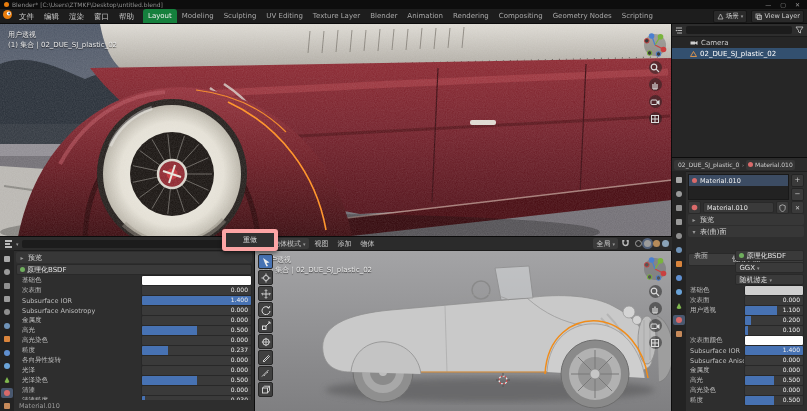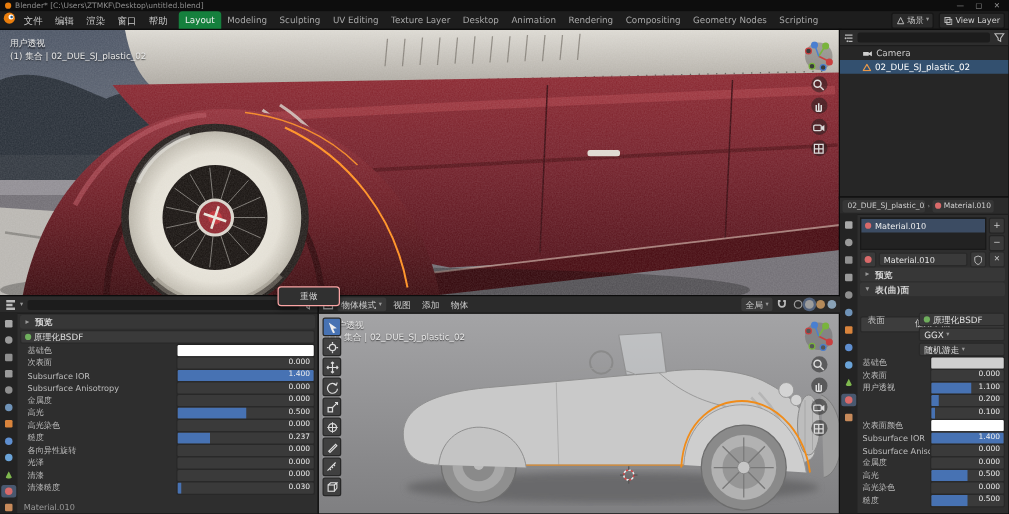--- a/index.html
+++ b/index.html
@@ -60,21 +60,21 @@
   .ptabs{position:absolute;left:0;top:13px;bottom:0;width:14px;background:#232323;display:flex;flex-direction:column;
     align-items:center;gap:4px;padding-top:4px;box-sizing:border-box;}
   #props-right .ptabs{top:13px;}
   .ptab{width:12px;height:10px;display:flex;align-items:center;justify-content:center;border-radius:2px;}
   .ptab.active{background:#49586f;}
   .pi{width:6px;height:6px;border-radius:50%;background:#9a9a9a;}
   .pi.sq{border-radius:1px;}
   .pi.tri{width:0;height:0;background:none;border-left:3px solid transparent;border-right:3px solid transparent;border-bottom:6px solid #7fb84e;}
   .pcontent{position:absolute;left:14px;top:13px;right:0;bottom:0;overflow:hidden;padding-top:1px;}
   .phead{display:flex;align-items:center;gap:3px;height:11px;background:#373737;border-radius:2px;margin:1px 3px 1px 2px;
-    font-size:7px;color:#d5d5d5;padding:0 3px;font-weight:bold;}
+    font-size:7px;color:#d5d5d5;padding:0 3px;}
   .ddrow{display:flex;align-items:center;height:11px;margin:1px 3px 1px 2px;font-size:7px;color:#bdbdbd;gap:2px;}
   .ddrow .lbl{flex:0 0 34%;padding-left:6px;white-space:nowrap;overflow:hidden;}
   .dd{flex:1;background:#3a3a3a;border:1px solid #292929;border-radius:2px;height:11px;display:flex;align-items:center;
     padding:0 3px;color:#e0e0e0;gap:2px;box-sizing:border-box;white-space:nowrap;overflow:hidden;}
   .btnwide{flex:1;background:#3d3d3d;border:1px solid #292929;border-radius:2px;height:11px;display:flex;align-items:center;
     justify-content:center;color:#dddddd;margin-top:31px;}
   .prow{display:flex;align-items:center;height:9px;margin:1px 3px 1px 0;font-size:6.5px;color:#bdbdbd;}
   .prow .lbl{flex:0 0 50%;padding-left:8px;white-space:nowrap;overflow:hidden;}
   #props-right .prow .lbl{flex:0 0 46%;padding-left:4px;}
   .widget{flex:1;height:9px;background:#3a3a3a;border-radius:2px;position:relative;overflow:hidden;border:1px solid #282828;}
@@ -93,21 +93,21 @@
     padding:0 3px;color:#e5e5e5;box-sizing:border-box;overflow:hidden;white-space:nowrap;}
   .dbbtn{width:11px;height:11px;background:#3a3a3a;border:1px solid #292929;border-radius:2px;display:flex;
     align-items:center;justify-content:center;color:#cccccc;font-size:6px;}
   .bc{display:flex;align-items:center;gap:2px;height:13px;padding:0 2px;font-size:6px;color:#cfcfcf;background:#2b2b2b;
     border-bottom:1px solid #1e1e1e;overflow:hidden;}
   .bcchip{display:flex;align-items:center;gap:2px;background:#363636;border-radius:2px;padding:0 2px;height:10px;
     white-space:nowrap;overflow:hidden;max-width:62px;}
   .plfooter{position:absolute;left:14px;right:0;bottom:0;height:11px;background:#2e2e2e;font-size:6.5px;color:#9a9a9a;
     display:flex;align-items:center;padding-left:5px;}
   
-  .popup{position:absolute;left:222px;top:229px;width:48px;height:14px;background:#303030;border:1px solid #fca5a5;
+  .popup{position:absolute;left:222px;top:229px;width:48px;height:14px;background:#303030;border:4px solid #fca5a5;
     border-radius:3px;box-shadow:0 2px 4px rgba(0,0,0,.5);display:flex;align-items:center;justify-content:center;
     font-size:7px;color:#d8d8d8;z-index:40;}
 </style>
 </head>
 <body>
 
 <div class="app">
 
   <div class="titlebar">
     <span class="appdot"></span>
@@ -130,21 +130,21 @@
     <span class="menuitem">编辑</span>
     <span class="menuitem">渲染</span>
     <span class="menuitem">窗口</span>
     <span class="menuitem">帮助</span>
     <div class="wtabs">
       <span class="wtab active">Layout</span>
       <span class="wtab">Modeling</span>
       <span class="wtab">Sculpting</span>
       <span class="wtab">UV Editing</span>
       <span class="wtab">Texture Layer</span>
-      <span class="wtab">Desktop</span>
+      <span class="wtab">Blender</span>
       <span class="wtab">Animation</span>
       <span class="wtab">Rendering</span>
       <span class="wtab">Compositing</span>
       <span class="wtab">Geometry Nodes</span>
       <span class="wtab">Scripting</span>
     </div>
     <div class="topright">
       <span class="chip">
         <svg width="7" height="7">
             <path d="M1,6 L3.5,1 L6,6 Z" fill="none" stroke="#bbb" stroke-width="0.8"></path>
@@ -437,20 +437,27 @@
           </span>
       </div>
       <div class="prow">
         <span class="lbl">光泽</span>
         <span class="widget">
             <span class="wfill" style="width: 0%;"></span>
             <span class="wval">0.000</span>
           </span>
       </div>
       <div class="prow">
+        <span class="lbl">光泽染色</span>
+        <span class="widget">
+            <span class="wfill" style="width: 50%;"></span>
+            <span class="wval">0.500</span>
+          </span>
+      </div>
+      <div class="prow">
         <span class="lbl">清漆</span>
         <span class="widget">
             <span class="wfill" style="width: 0%;"></span>
             <span class="wval">0.000</span>
           </span>
       </div>
       <div class="prow">
         <span class="lbl">清漆糙度</span>
         <span class="widget">
             <span class="wfill" style="width: 3%;"></span>

